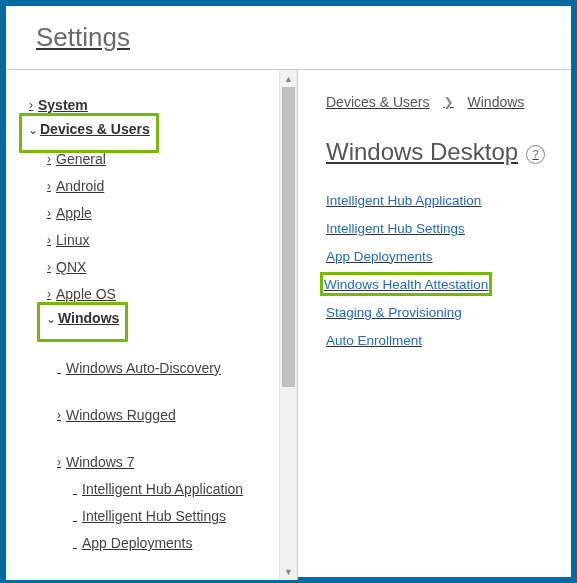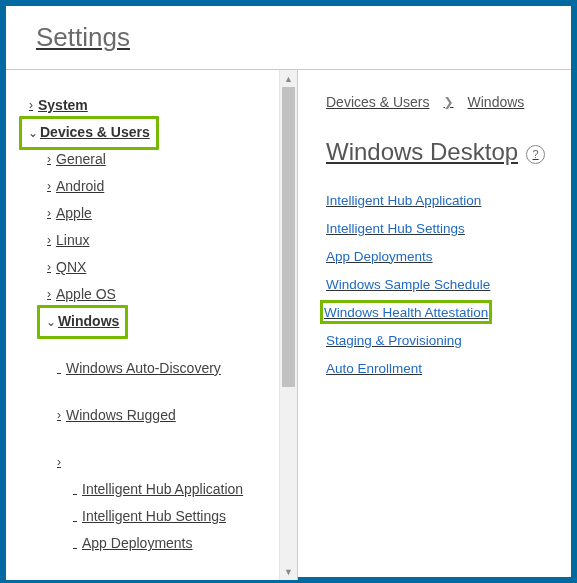--- a/index.html
+++ b/index.html
@@ -69,21 +69,21 @@
   .tree-row .caret.blank { color: transparent; }
   .tree-row .bold { font-weight: 600; color: #333; text-align: center; }
   .indent-0 { padding-left: 0px; }
   .indent-1 { padding-left: 18px; }
   .indent-2 { padding-left: 28px; margin-top: 20px; }
   .indent-3 { padding-left: 44px; }
 
   .hl {
     display: inline-block;
     border: 3px solid #76b900;
-    padding: 0 6px 0 4px;
+    padding: 0 6px 6px 4px;
     margin-left: -5px;
     border-radius: 1px;
   }
 
   
   .scroll-track {
     position: absolute;
     top: 0; right: 0;
     width: 17px; height: 100%;
     background: #f1f1f1;
@@ -210,20 +210,21 @@
           <div class="tree-row indent-2">
             <span class="caret blank">›</span>
             <span>Windows Auto-Discovery</span>
           </div>
           <div class="tree-row indent-2">
             <span class="caret">›</span>
             <span>Windows Rugged</span>
           </div>
           <div class="tree-row indent-2">
             <span class="caret">›</span>
+            <span>Windows 7</span>
           </div>
           <div class="tree-row indent-3">
             <span class="caret blank">›</span>
             <span>Intelligent Hub Application</span>
           </div>
           <div class="tree-row indent-3">
             <span class="caret blank">›</span>
             <span>Intelligent Hub Settings</span>
           </div>
           <div class="tree-row indent-3">
@@ -262,23 +263,20 @@
           <div class="link-row">
             <span class="link">Intelligent Hub Application</span>
           </div>
           <div class="link-row">
             <span class="link">Intelligent Hub Settings</span>
           </div>
           <div class="link-row">
             <span class="link">App Deployments</span>
           </div>
           <div class="link-row">
-            <span class="link">Windows Sample Schedule</span>
-          </div>
-          <div class="link-row">
             <span class="link-hl"><span class="link">Windows Health Attestation</span></span>
           </div>
           <div class="link-row">
             <span class="link">Staging &amp; Provisioning</span>
           </div>
           <div class="link-row">
             <span class="link">Auto Enrollment</span>
           </div>
         </div>
 

